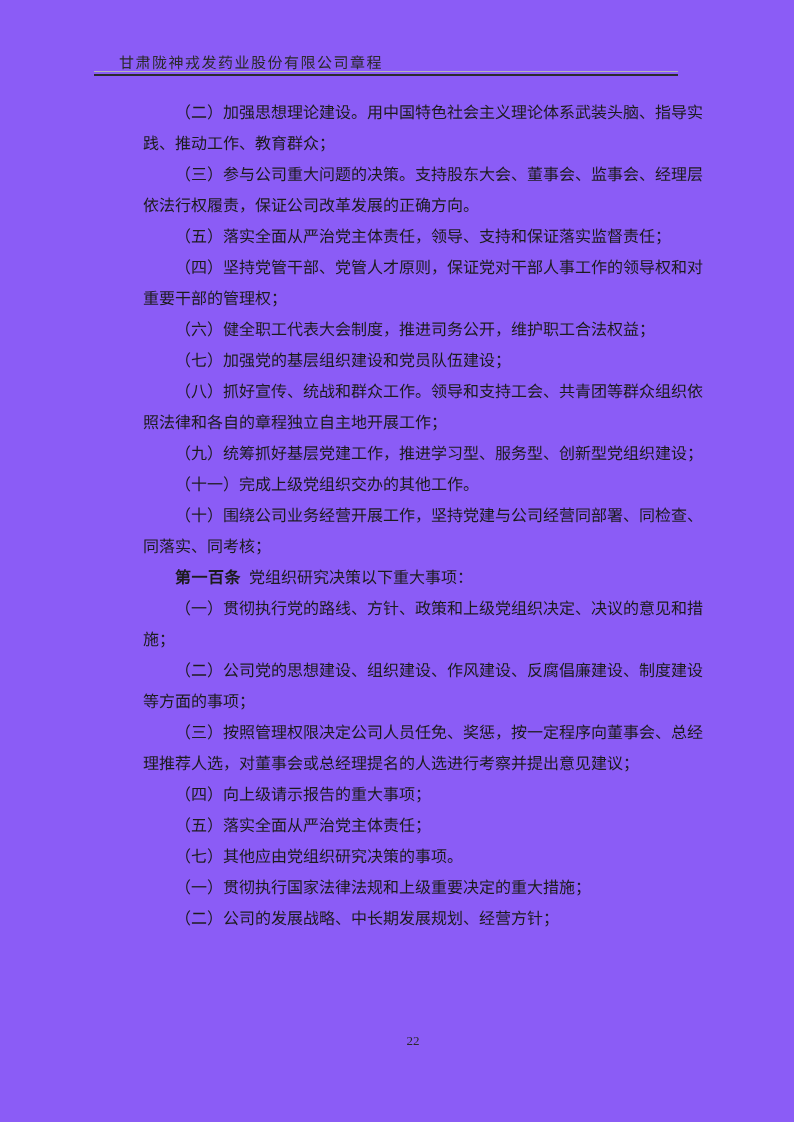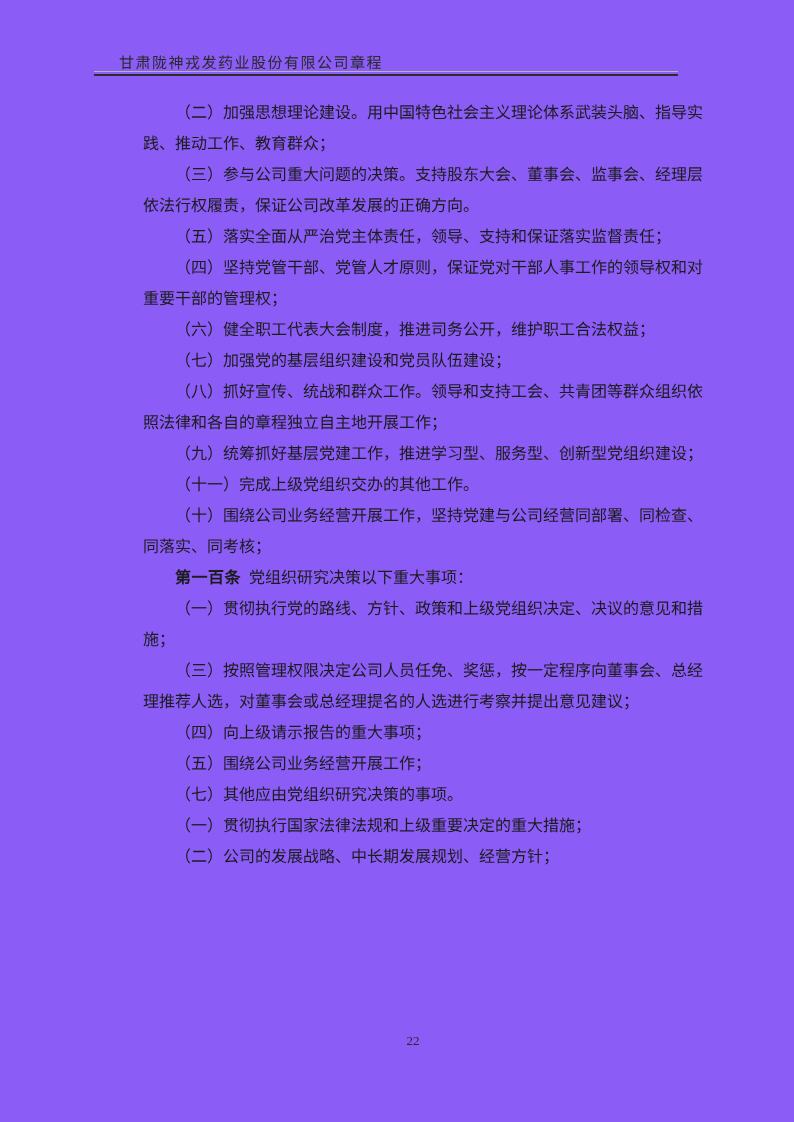--- a/index.html
+++ b/index.html
@@ -77,23 +77,24 @@
       <p class="para"><span>（五）落实全面从严治党主体责任，领导、支持和保证落实监督责任；</span></p>
       <p class="para"><span>（四）坚持党管干部、党管人才原则，保证党对干部人事工作的领导权和对重要干部的管理权；</span></p>
       <p class="para"><span>（六）健全职工代表大会制度，推进司务公开，维护职工合法权益；</span></p>
       <p class="para"><span>（七）加强党的基层组织建设和党员队伍建设；</span></p>
       <p class="para"><span>（八）抓好宣传、统战和群众工作。领导和支持工会、共青团等群众组织依照法律和各自的章程独立自主地开展工作；</span></p>
       <p class="para"><span>（九）统筹抓好基层党建工作，推进学习型、服务型、创新型党组织建设；</span></p>
       <p class="para"><span>（十一）完成上级党组织交办的其他工作。</span></p>
       <p class="para"><span>（十）围绕公司业务经营开展工作，坚持党建与公司经营同部署、同检查、同落实、同考核；</span></p>
       <p class="para"><b class="article-no">第一百条</b><span>党组织研究决策以下重大事项：</span></p>
       <p class="para"><span>（一）贯彻执行党的路线、方针、政策和上级党组织决定、决议的意见和措施；</span></p>
+      <p class="para"><span>（二）公司党的思想建设、组织建设、作风建设、反腐倡廉建设、制度建设等方面的事项；</span></p>
       <p class="para"><span>（三）按照管理权限决定公司人员任免、奖惩，按一定程序向董事会、总经理推荐人选，对董事会或总经理提名的人选进行考察并提出意见建议；</span></p>
       <p class="para"><span>（四）向上级请示报告的重大事项；</span></p>
-      <p class="para"><span>（五）围绕公司业务经营开展工作；</span></p>
+      <p class="para"><span>（五）落实全面从严治党主体责任；</span></p>
       <p class="para"><span>（七）其他应由党组织研究决策的事项。</span></p>
       <p class="para"><span>（一）贯彻执行国家法律法规和上级重要决定的重大措施；</span></p>
       <p class="para"><span>（二）公司的发展战略、中长期发展规划、经营方针；</span></p>
     </div>
 
   <div class="page-footer">
     <span>22</span>
   </div>
 </div>
 

